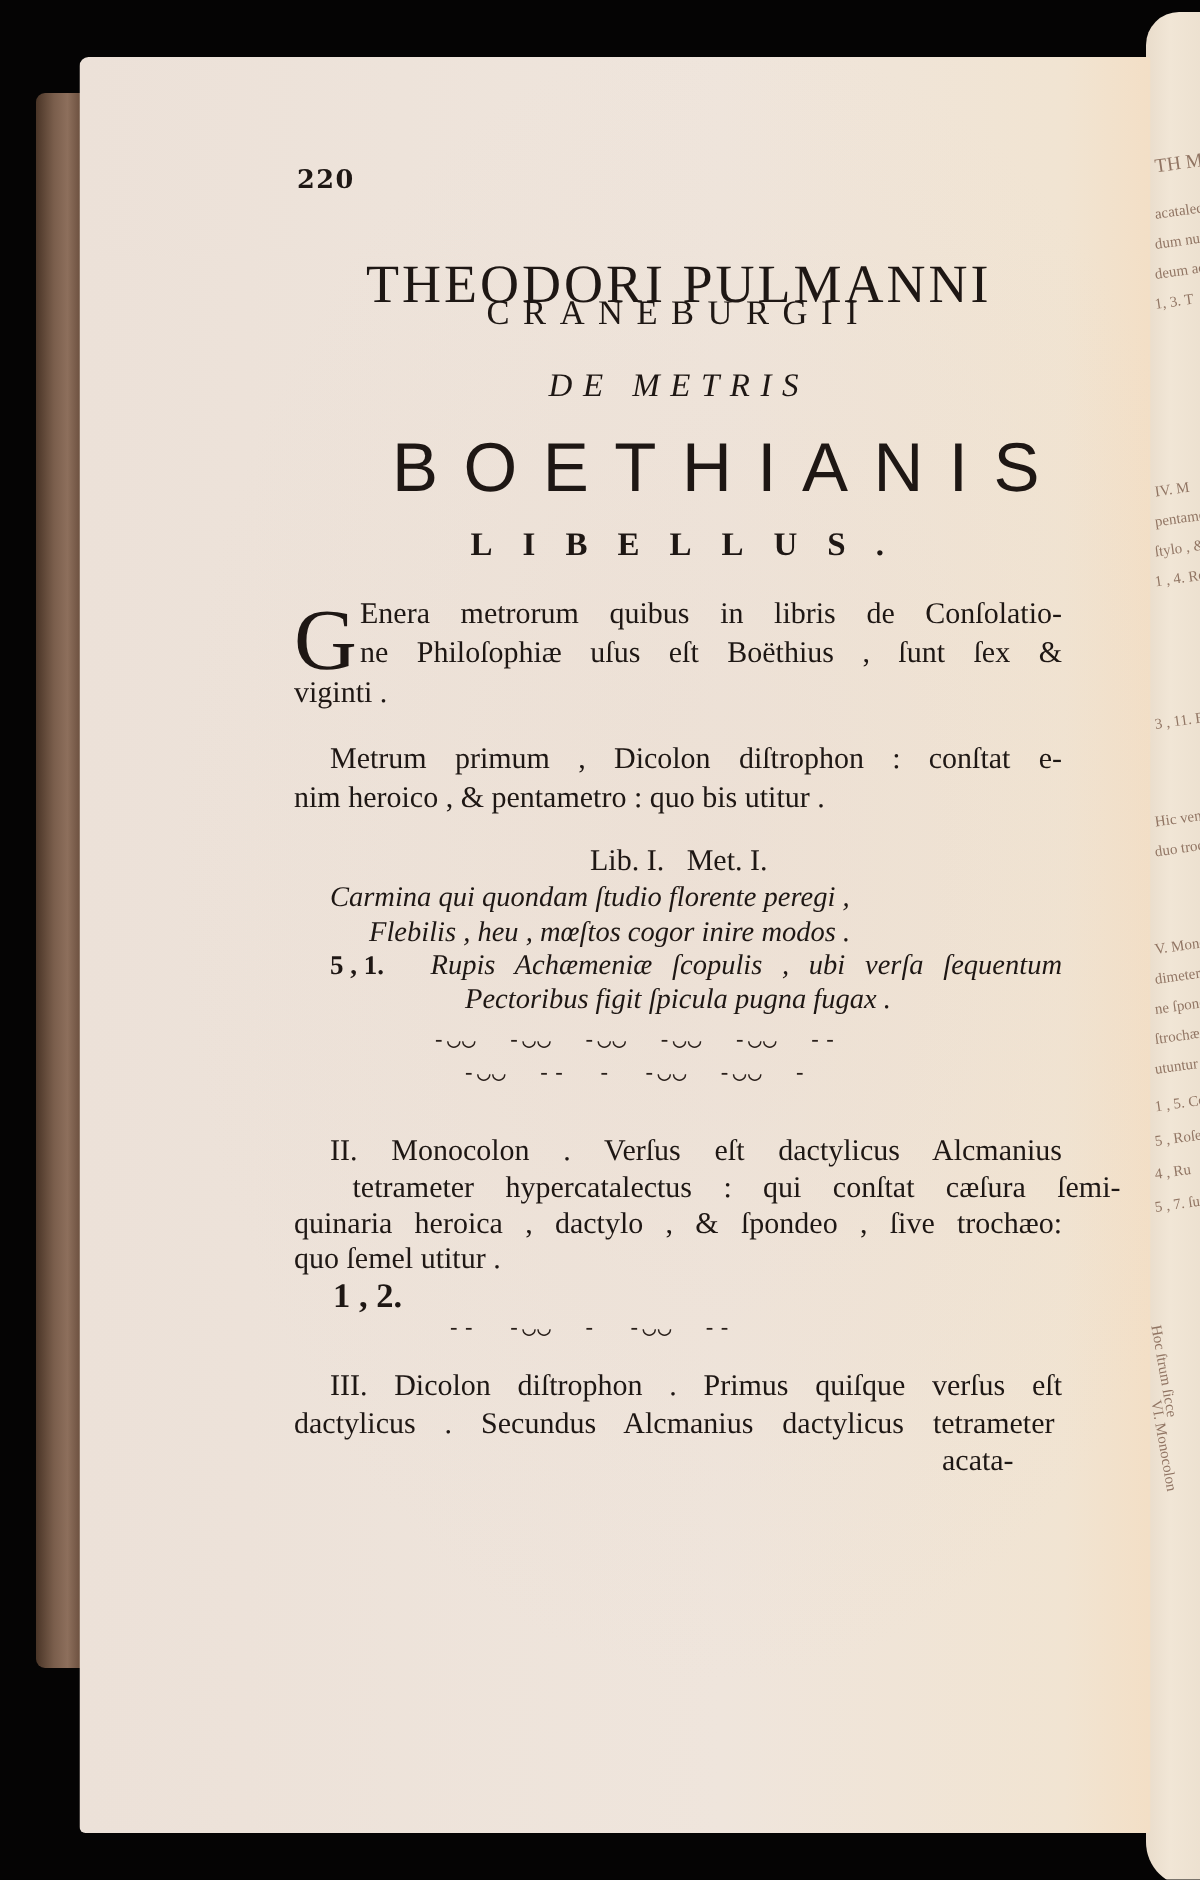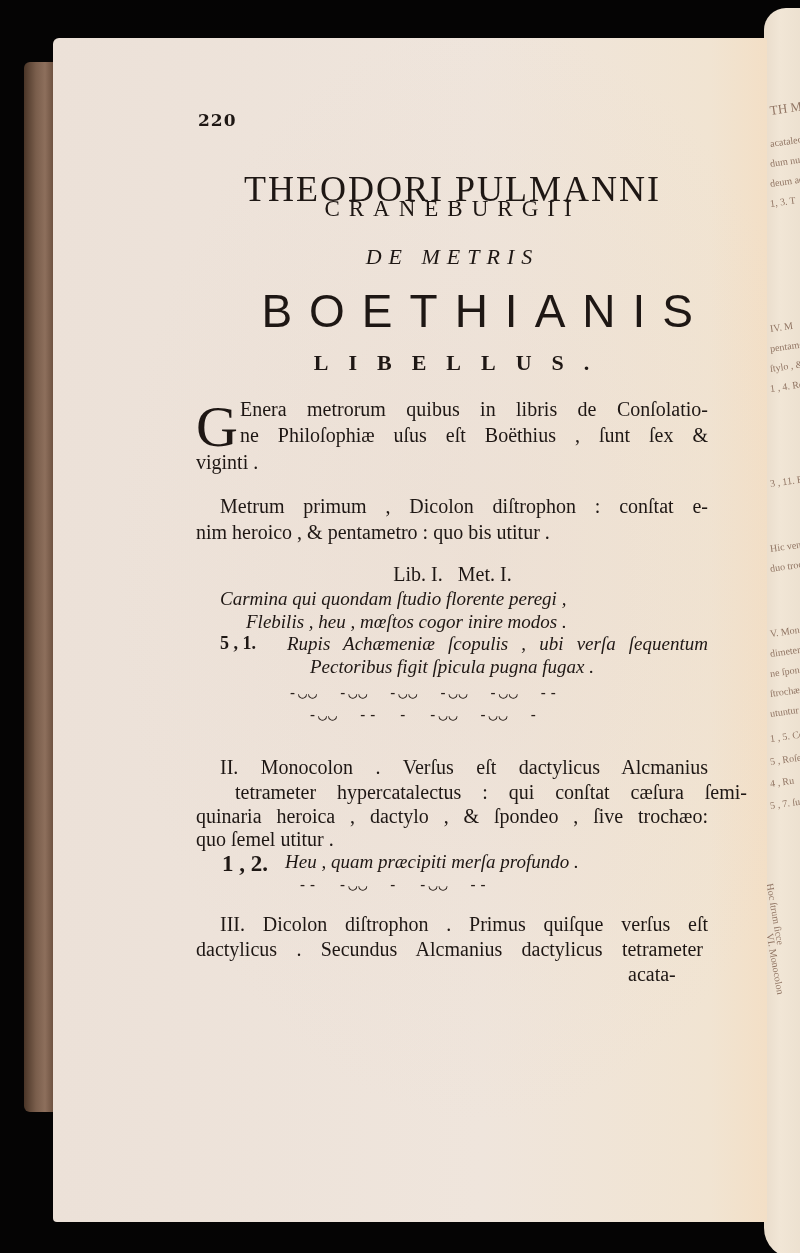--- a/index.html
+++ b/index.html
@@ -100,19 +100,18 @@
   <div class="abs ital" style="left:287px;top:633px;width:421px;text-align:justify;text-align-last:justify;">Rupis Achæmeniæ ſcopulis , ubi verſa ſequentum</div>
   <div class="abs ital" style="left:310px;top:656px;">Pectoribus figit ſpicula pugna fugax .</div>
   <div class="abs scan" style="left:288px;top:684px;white-space:pre;">-◡◡  -◡◡  -◡◡  -◡◡  -◡◡  --</div>
   <div class="abs scan" style="left:308px;top:706px;white-space:pre;">-◡◡  --  -  -◡◡  -◡◡  -</div>
 
   <div class="abs body" style="left:220px;top:756px;width:488px;text-align:justify;text-align-last:justify;">II. Monocolon .  Verſus eſt dactylicus Alcmanius</div>
   <div class="abs body" style="left:196px;top:781px;width:512px;text-align:justify;text-align-last:justify;margin-left:39px;">tetrameter hypercatalectus : qui conſtat cæſura ſemi-</div>
   <div class="abs body" style="left:196px;top:805px;width:512px;text-align:justify;text-align-last:justify;">quinaria heroica , dactylo , &amp; ſpondeo , ſive trochæo:</div>
   <div class="abs body" style="left:196px;top:828px;">quo ſemel utitur .</div>
   <div class="abs body smallnum" style="left:222px;top:851px;font-size:23px;">1 , 2.</div>
-  <div class="abs ital" style="left:285px;top:851px;">Heu , quam præcipiti merſa profundo .</div>
   <div class="abs scan" style="left:298px;top:876px;white-space:pre;">--  -◡◡  -  -◡◡  --</div>
 
   <div class="abs body" style="left:220px;top:913px;width:488px;text-align:justify;text-align-last:justify;">III. Dicolon diſtrophon . Primus quiſque verſus eſt</div>
   <div class="abs body" style="left:196px;top:938px;width:507px;text-align:justify;text-align-last:justify;">dactylicus . Secundus Alcmanius dactylicus tetrameter</div>
   <div class="abs body" style="left:628px;top:963px;">acata-</div>
 </div>
 
 </body></html>

